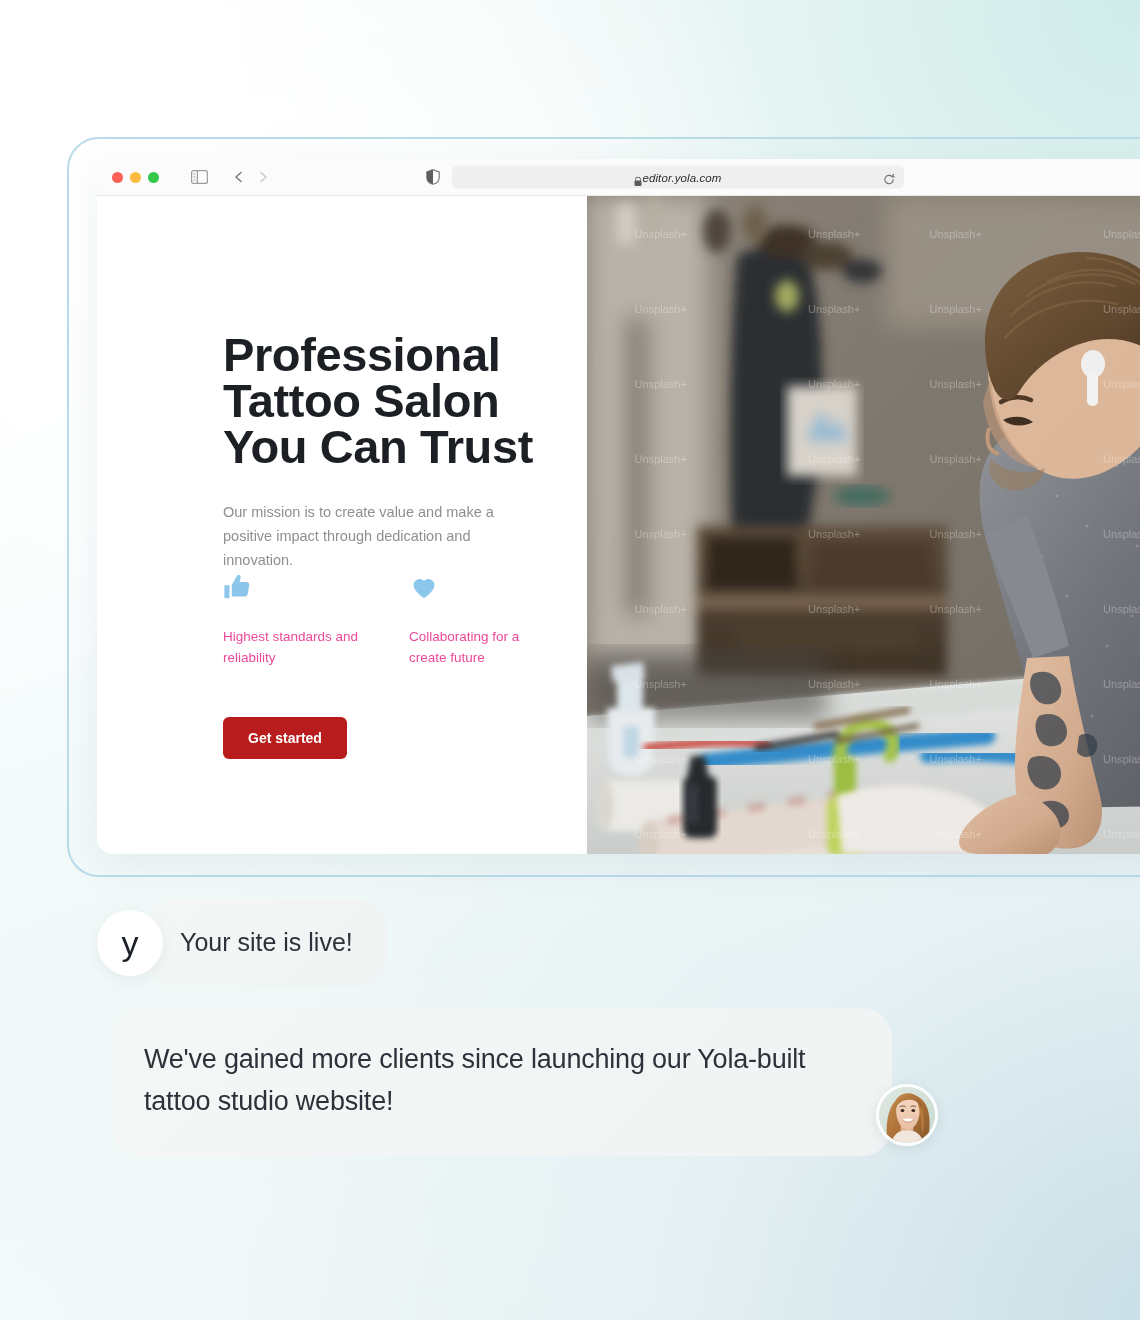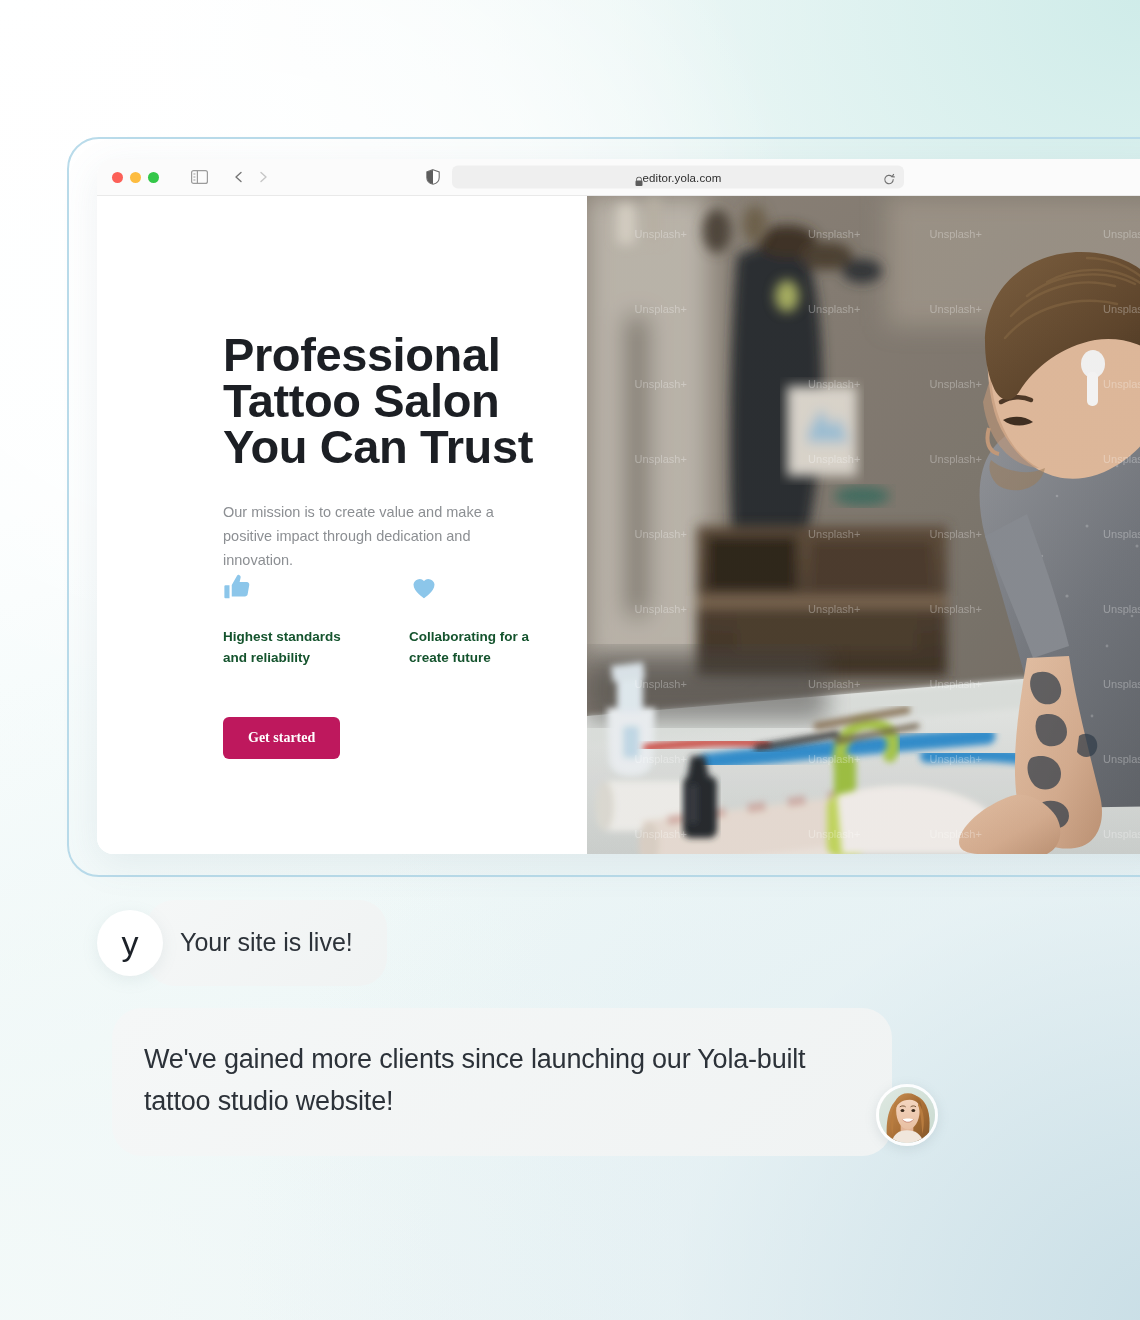--- a/index.html
+++ b/index.html
@@ -42,45 +42,45 @@
   .tb-icon{ display:flex; align-items:center; justify-content:center; }
   .sidebar-ico{ margin-left:32px; width:17px; height:14px; }
   .nav-group{ display:flex; align-items:center; gap:10px; margin-left:24px; }
   .chev{ width:14px; height:14px; }
 
   .shield{ position:absolute; left:329px; top:50%; transform:translateY(-50%); width:14px; height:16px; }
 
   .urlbar{
     position:absolute; left:355px; top:50%; transform:translateY(-50%);
     width:452px; height:23px; background:#efefef; border-radius:6px;
-    display:flex; align-items:center; justify-content:center; 
+    display:flex; align-items:center; justify-content:center; font-style:italic;
   }
   .urlbar .lock{ width:8px; height:10px; }
   .urlbar .u-text{ font-size:11.5px; color:#2e2e2e; letter-spacing:.1px; }
   .reload{ position:absolute; right:9px; top:50%; transform:translateY(-50%); width:12px; height:12px; }
 
   .page{ display:flex; height:658px; }
   .left-pane{ width:490px; background:#fff; position:relative; }
   .right-pane{ flex:1; position:relative; overflow:hidden; }
 
   .content{ position:absolute; left:126px; top:136px; width:330px; }
   h1.headline{
     font-size:47px; line-height:46px; font-weight:bold; color:#1c1f24;
     letter-spacing:-0.4px; margin-bottom:30px;
   }
   p.sub{ font-size:14.5px; line-height:24px; color:#8c8f93; width:290px; }
 
   .features{ display:flex; gap:44px; margin-bottom:49px; }
   .feature{ width:142px; }
   .f-icon{ height:34px; margin-bottom:20px; color:#8cc6ea; }
-  .f-label{ font-size:13.5px; line-height:21px; font-weight:bold; color:#14532d; }
+  .f-label{ font-size:13.5px; line-height:21px; font-weight:normal; color:#ec4899; }
 
   .cta{
-    display:inline-block; background:#be185d; color:#fff; border:none;
-    font-size:14px; font-weight:bold; font-family:Liberation Serif, serif;
+    display:inline-block; background:#b91c1c; color:#fff; border:none;
+    font-size:14px; font-weight:bold; font-family:Liberation Sans, sans-serif;
     padding:13px 25px; border-radius:6px; cursor:pointer;
   }
 
   
   .photo{ position:absolute; inset:0; overflow:hidden; background:#6d6a66; }
   .photo svg{ width:100%; height:100%; display:block; }
   .wm{
     position:absolute; inset:0; pointer-events:none;
     display:grid; grid-template-columns:repeat(4,1fr); grid-auto-rows:75px;
     align-items:center; justify-items:center;

